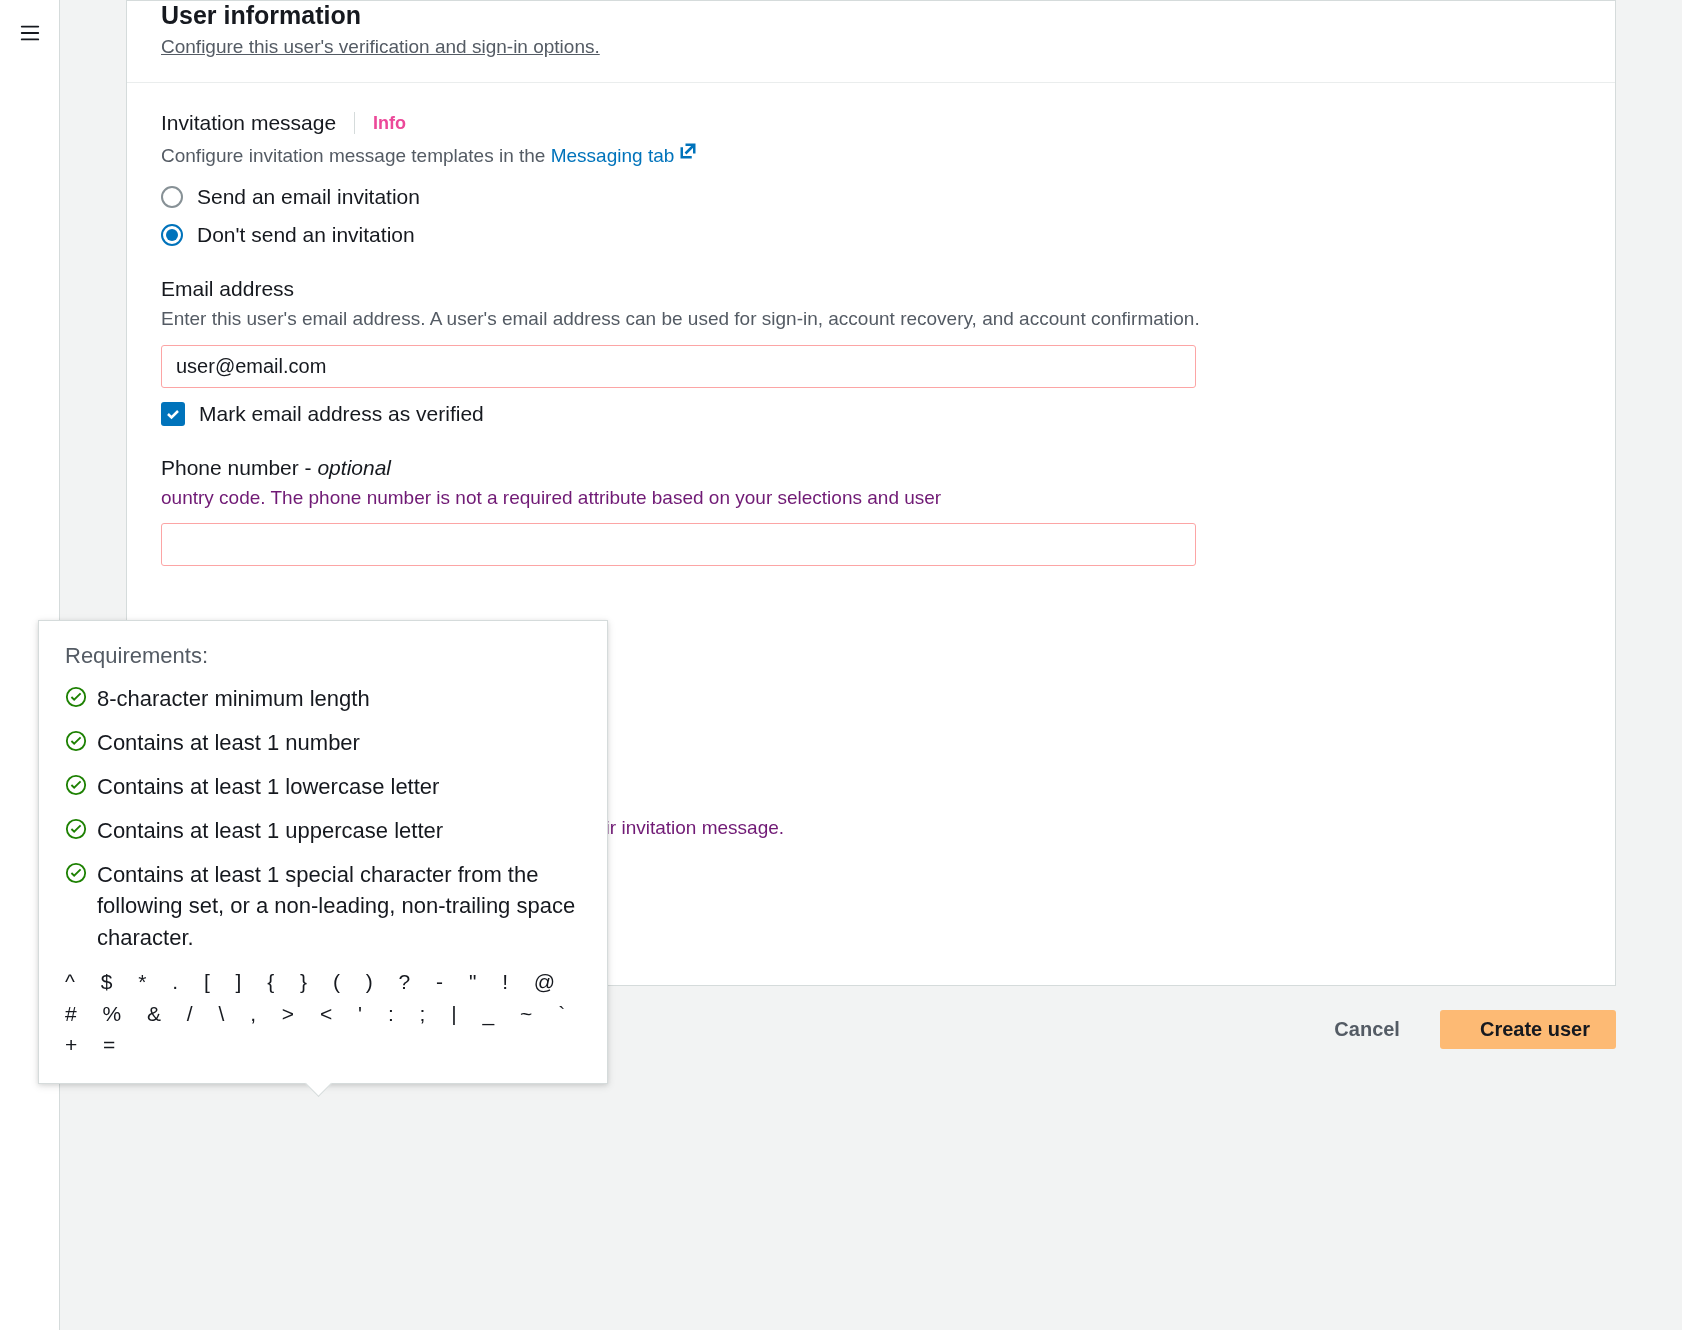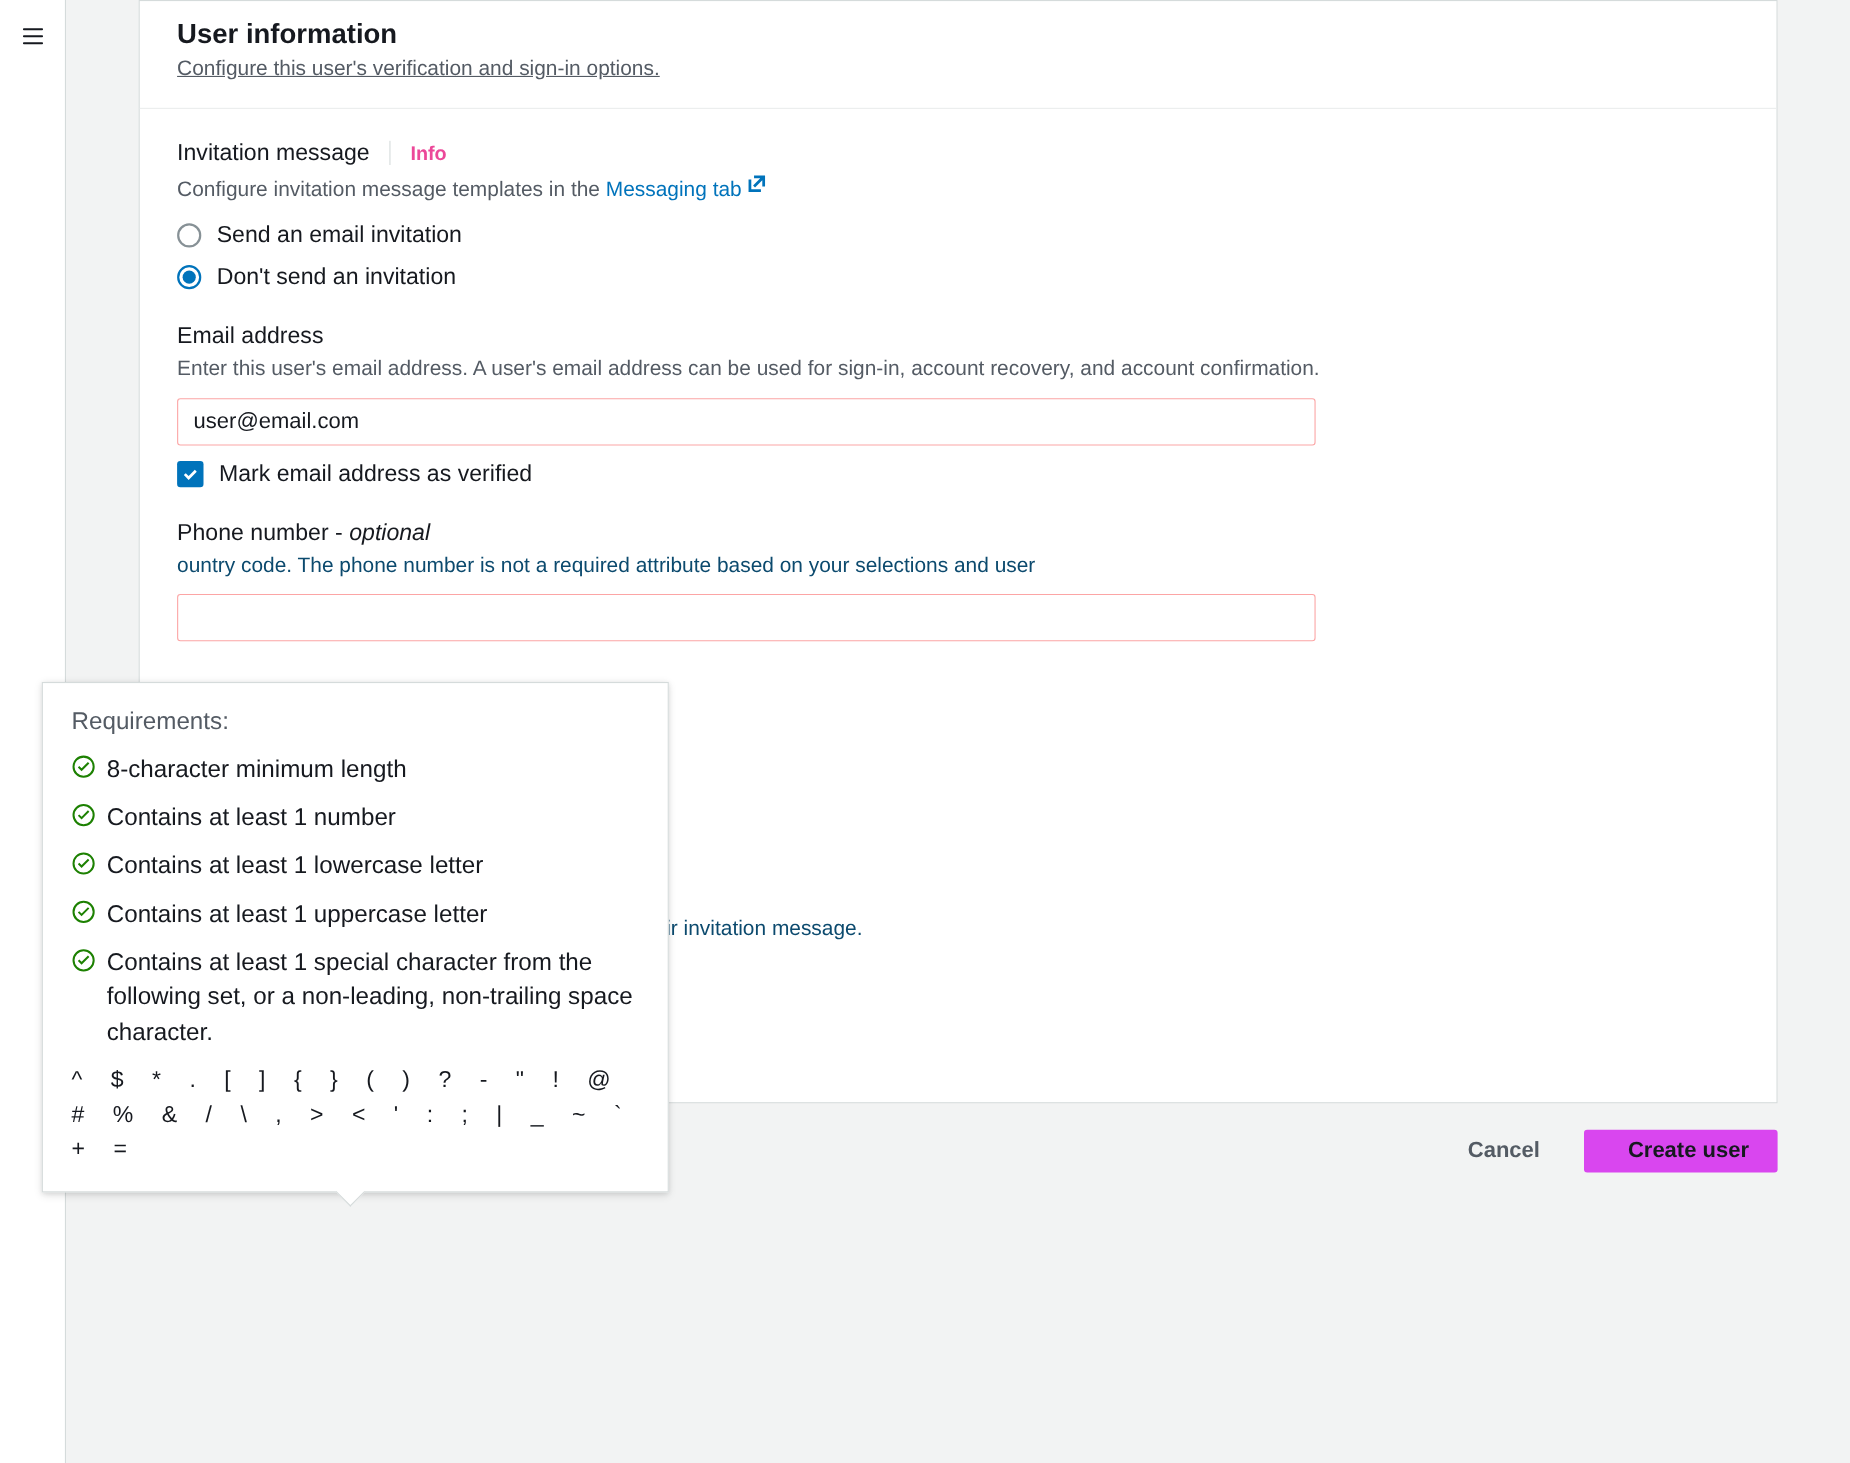--- a/index.html
+++ b/index.html
@@ -27,21 +27,21 @@
       background: #fff;
       border: 1px solid #d5dbdb;
       width: 100%;
       max-width: 1490px;
       margin: 0 auto;
     }
     .panel-header {
       padding: 0 34px 24px;
       border-bottom: 1px solid #eaeded;
     }
-    .panel-title { font-size: 25px; font-weight: 700; margin-bottom: 6px; margin-top: 16px; }
+    .panel-title { font-size: 25px; font-weight: 700; margin-bottom: 6px; }
     .panel-subtitle { font-size: 19px; color: #545b64; text-decoration: underline; }
     .panel-body { padding: 28px 34px 40px; }
     .section-title-row { display: flex; align-items: center; gap: 18px; margin-bottom: 6px; }
     .section-divider { width: 1px; height: 22px; background: #d5dbdb; }
     .section-title { font-size: 21px; font-weight: 500; }
     .info-link { color: #ec4899; font-size: 18px; font-weight: 700; cursor: pointer; }
     .help-text { color: #545b64; font-size: 19px; }
     .help-text a { color: #0073bb; text-decoration: none; }
     .external-icon { display: inline-block; vertical-align: text-bottom; margin-left: 4px; }
     .radio-group { margin-top: 18px; }
@@ -98,21 +98,21 @@
     .footer {
       display: flex; justify-content: flex-end; gap: 14px;
       padding: 24px 0 10px;
       width: 100%; max-width: 1490px; margin: 0 auto;
     }
     .btn {
       padding: 8px 26px; font-size: 20px; font-weight: 700;
       border-radius: 3px; cursor: pointer; border: none;
     }
     .btn-link { background: transparent; color: #545b64; }
-    .btn-primary { background: #d946ef; color: #16191f; padding-left: 40px; }
+    .btn-primary { background: #fdba74; color: #16191f; padding-left: 40px; }
     
     .popover {
       position: absolute;
       left: 38px;
       top: 620px;
       width: 570px;
       background: #fff;
       border: 1px solid #d5dbdb;
       box-shadow: 0 2px 8px rgba(0,0,0,0.12), 0 1px 4px rgba(0,0,0,0.08);
       padding: 22px 26px;
@@ -134,21 +134,21 @@
     .req-icon { flex-shrink: 0; margin-top: 3px; }
     .req-text { font-size: 22px; line-height: 1.45; }
     .req-chars {
       font-size: 21px;
       letter-spacing: 10px;
       line-height: 1.5;
       margin-top: 6px;
       word-break: break-all;
       font-family: "Helvetica Neue", Arial, sans-serif;
     }
-    .hidden-section { color: #0c4a6e; font-size: 19px; line-height: 1.45; }
+    .hidden-section { color: #701a75; font-size: 19px; line-height: 1.45; }
   </style>
 </head>
 <body>
 
 <div class="layout">
 
   <div class="menu-handle">
     <div class="hamburger">
       <svg viewBox="0 0 24 24" width="22" height="22">
           <path d="M3 5h18M3 12h18M3 19h18" stroke="#16191f" stroke-width="2" stroke-linecap="round"></path>

